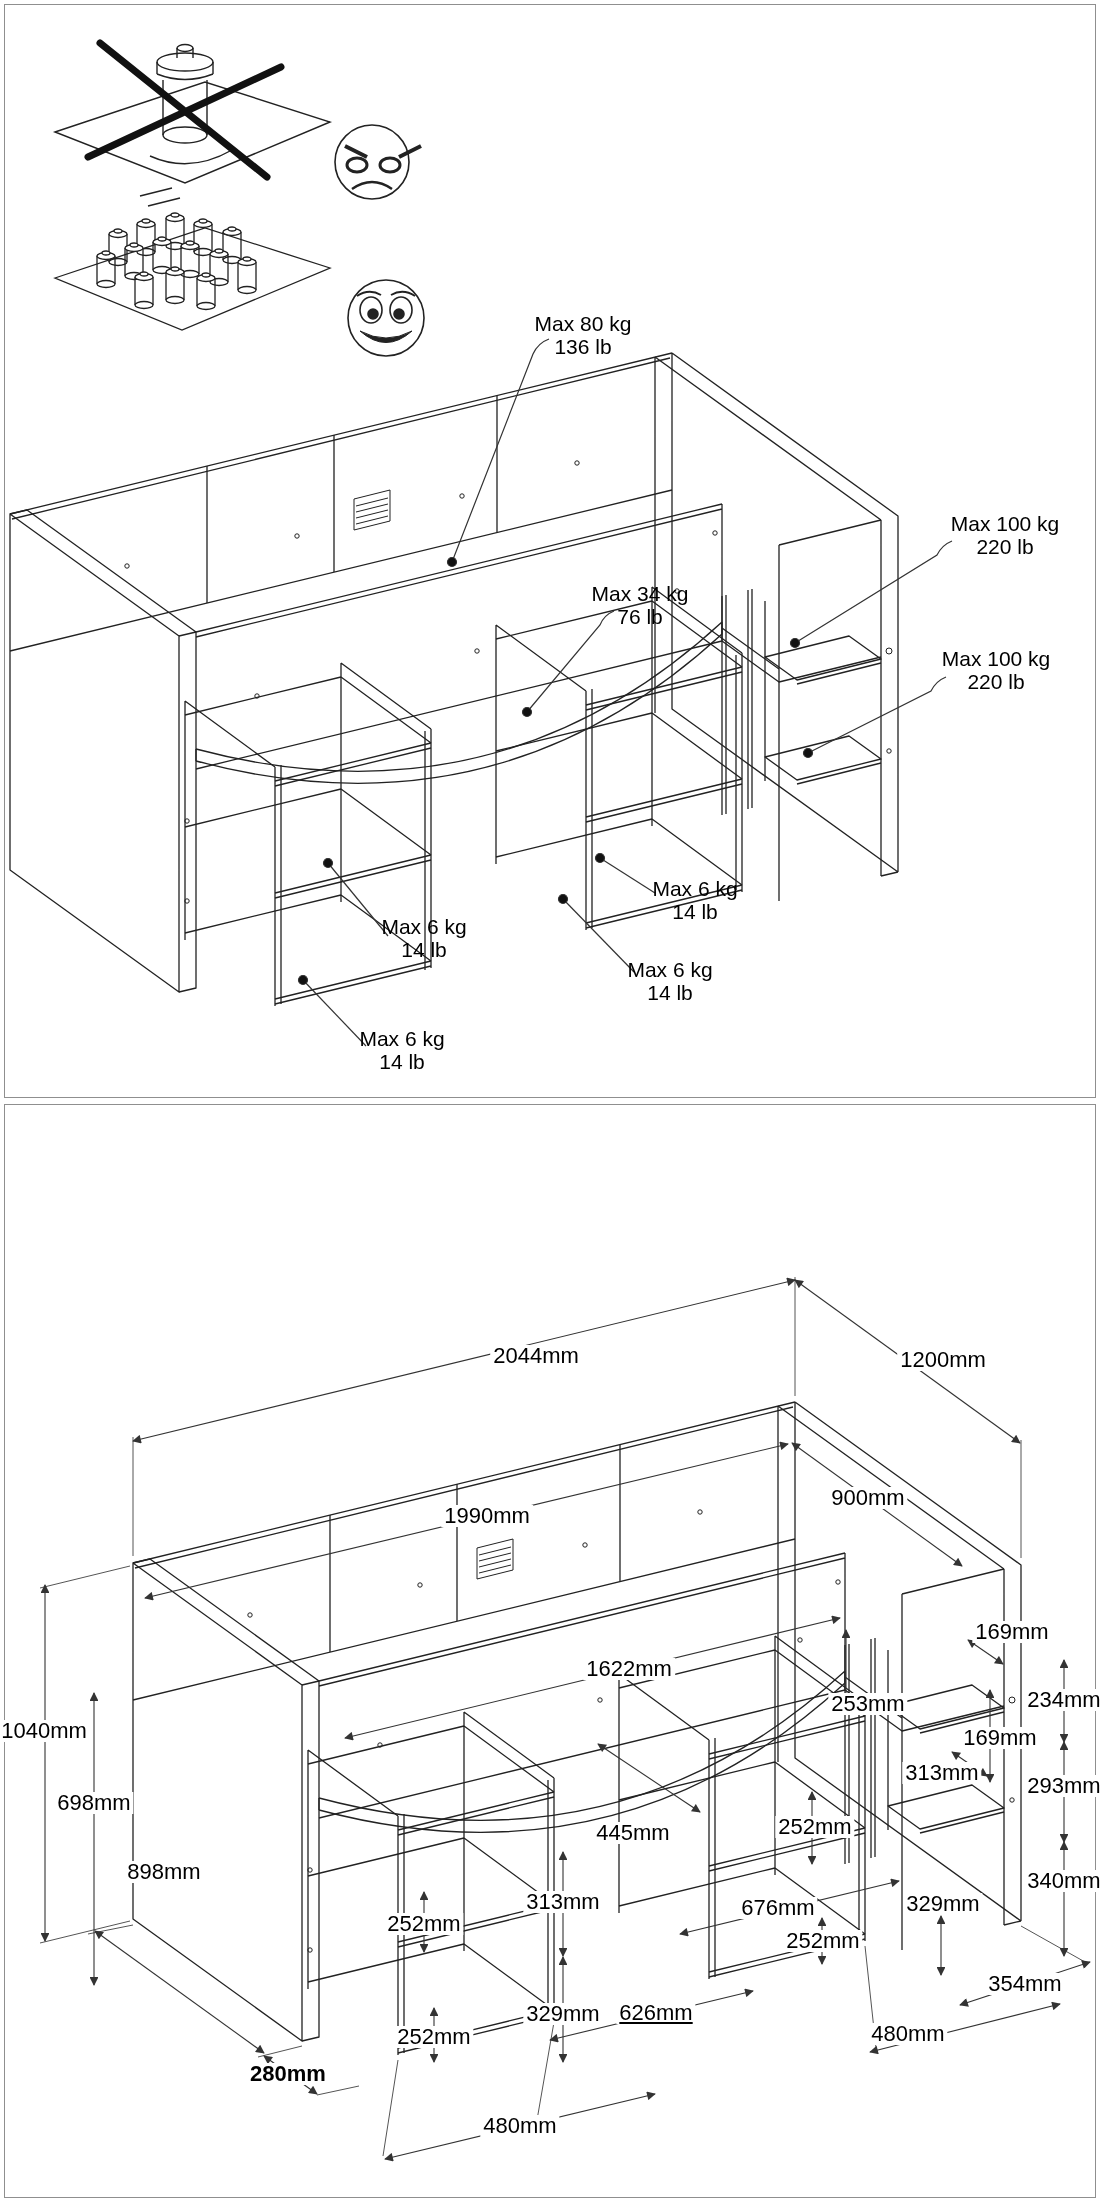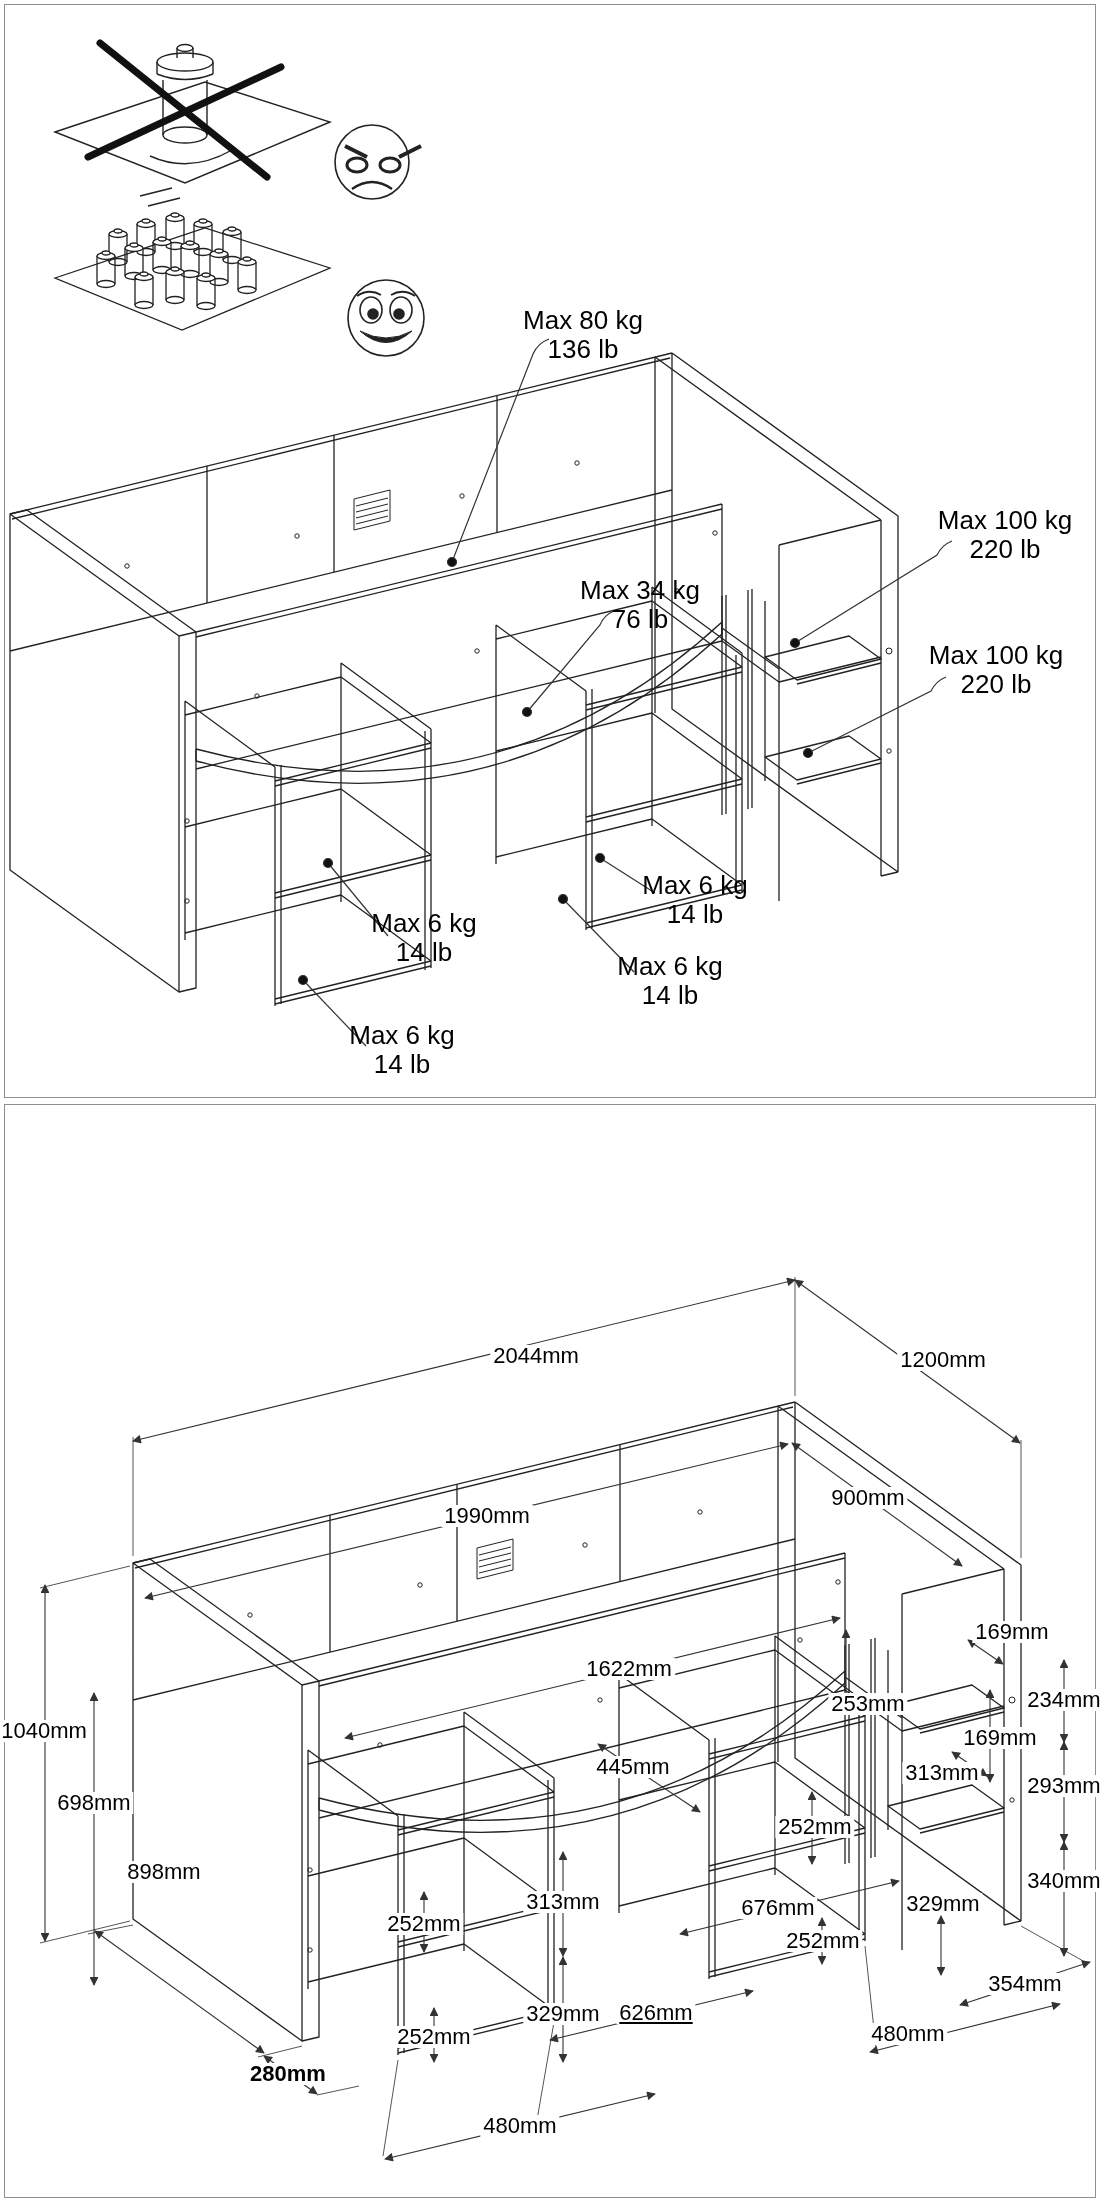--- a/index.html
+++ b/index.html
@@ -3,21 +3,21 @@
 <meta charset="utf-8">
 <style>
   html,body{margin:0;padding:0;background:#fff;}
   #stage{
     position:relative;width:1100px;height:2200px;background:#fff;
     font-family:"Liberation Sans", sans-serif;color:#000;overflow:hidden;
   }
   .panel-frame{position:absolute;border:1px solid #8f8f8f;background:transparent;}
   svg{position:absolute;left:0;top:0;}
   .lbl{position:absolute;transform:translate(-50%,-50%);text-align:center;white-space:nowrap;}
-  .weight-label{font-size:26px;line-height:1.1;color:#000;}
+  .weight-label{font-size:21px;line-height:1.1;color:#000;}
   .dim-label{font-size:22px;line-height:1.0;color:#000;background:#fff;padding:0 3px;}
 </style>
 </head>
 <body>
 
 <div id="stage">
 
   <div class="panel-frame" style="left:4px;top:4px;width:1090px;height:1092px;"></div>
   <div class="panel-frame" style="left:4px;top:1104px;width:1090px;height:1092px;"></div>
 
@@ -303,21 +303,21 @@
   <div id="dim-layer">
       <div class="lbl dim-label" style="left: 495px; top: 1356px; margin-left: 41px;">2044mm</div>
       <div class="lbl dim-label" style="left: 905px; top: 1360px; margin-left: 38px;">1200mm</div>
       <div class="lbl dim-label" style="left: 868px; top: 1498px;">900mm</div>
       <div class="lbl dim-label" style="left: 487px; top: 1516px;">1990mm</div>
       <div class="lbl dim-label" style="left: 614px; top: 1669px; margin-left: 15px;">1622mm</div>
       <div class="lbl dim-label" style="left: 868px; top: 1668px; margin-top: 36px;">253mm</div>
       <div class="lbl dim-label" style="left: 1012px; top: 1632px;">169mm</div>
       <div class="lbl dim-label" style="left: 1064px; top: 1700px;">234mm</div>
       <div class="lbl dim-label" style="left: 1000px; top: 1738px;">169mm</div>
-      <div class="lbl dim-label" style="left: 633px; top: 1767px; text-align: center;">445mm</div>
+      <div class="lbl dim-label" style="left: 633px; top: 1833px; text-align: center;">445mm</div>
       <div class="lbl dim-label" style="left: 942px; top: 1773px;">313mm</div>
       <div class="lbl dim-label" style="left: 1064px; top: 1786px;">293mm</div>
       <div class="lbl dim-label" style="left: 44px; top: 1731px;">1040mm</div>
       <div class="lbl dim-label" style="left: 94px; top: 1803px;">698mm</div>
       <div class="lbl dim-label" style="left: 815px; top: 1827px;">252mm</div>
       <div class="lbl dim-label" style="left: 1064px; top: 1881px;">340mm</div>
       <div class="lbl dim-label" style="left: 563px; top: 1902px;">313mm</div>
       <div class="lbl dim-label" style="left: 778px; top: 1908px;">676mm</div>
       <div class="lbl dim-label" style="left: 943px; top: 1904px;">329mm</div>
       <div class="lbl dim-label" style="left: 424px; top: 1924px;">252mm</div>

